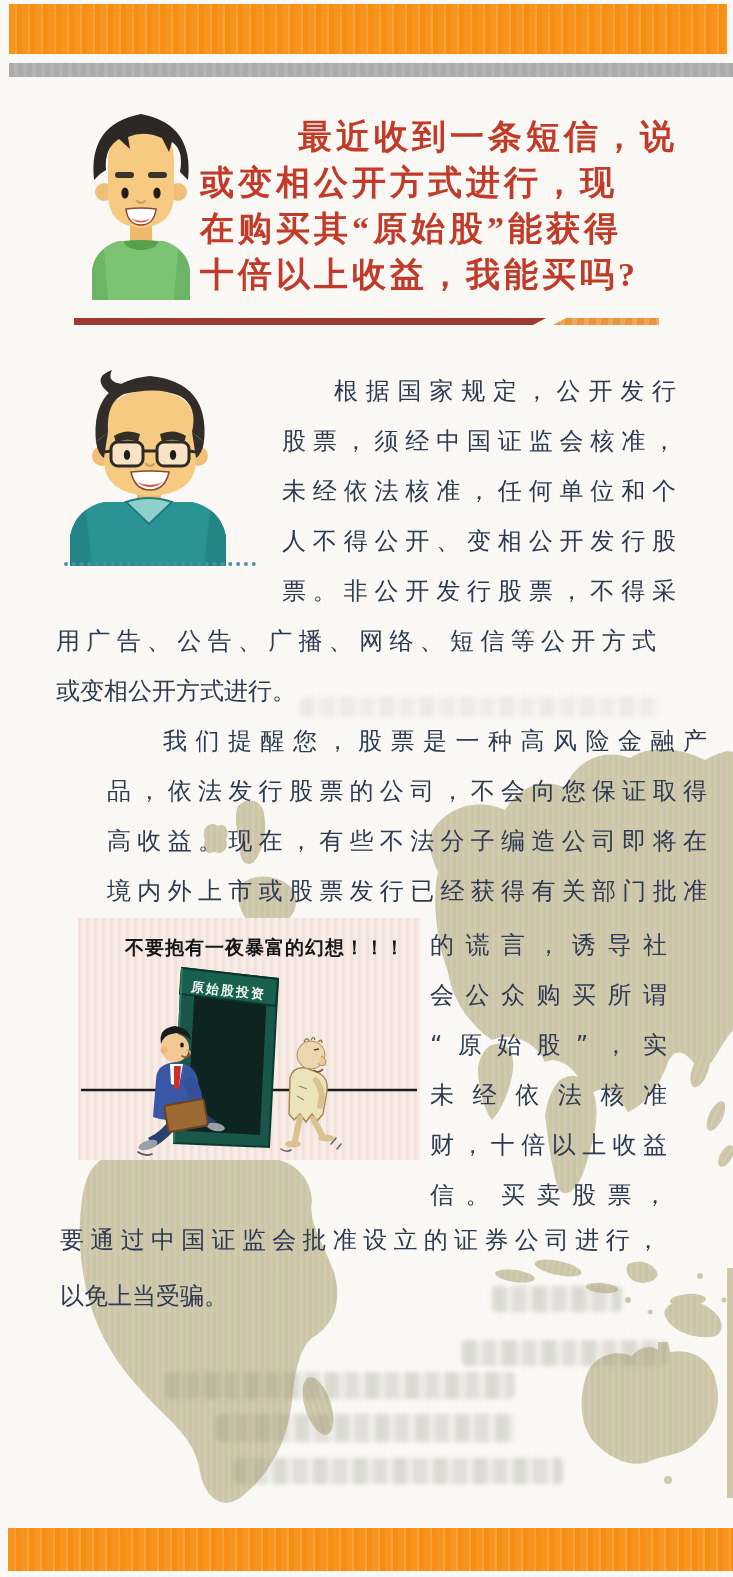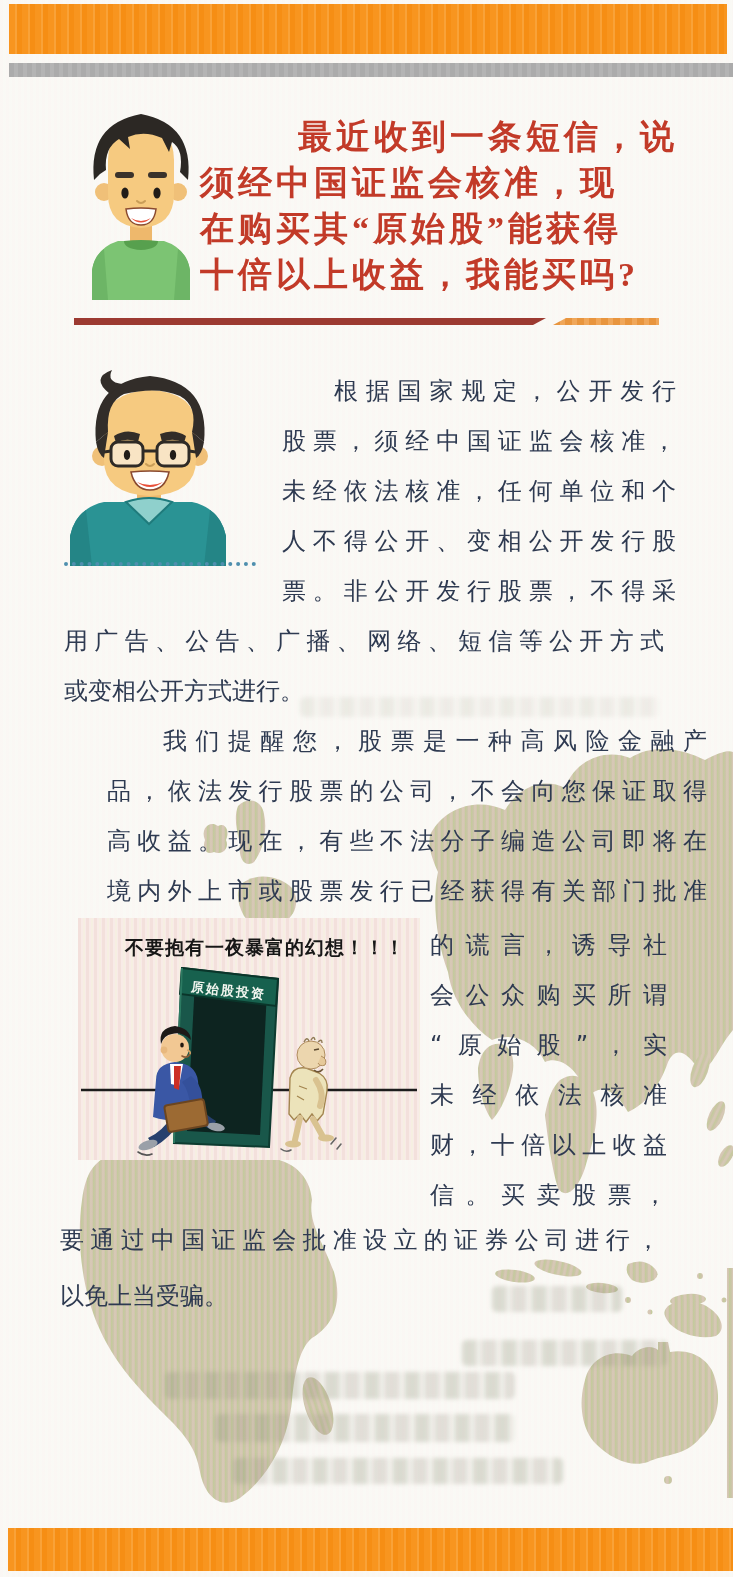--- a/index.html
+++ b/index.html
@@ -61,21 +61,21 @@
     position:absolute;z-index:3;left:64px;top:562px;width:192px;height:0;
     border-bottom:4px dotted #4f8fae;
   }
   .a-line{
     font-size:24px;line-height:50px;font-weight:500;
     color:#2e3a51;
   }
   .spread{text-align:justify;text-align-last:justify;}
   #answer-p1-col{position:absolute;left:282px;top:366px;width:394px;z-index:2;}
   #answer-p1-col .a-line:first-child{text-indent:52px;}
-  #answer-p1-full{position:absolute;left:64px;top:616px;width:600px;z-index:2;}
+  #answer-p1-full{position:absolute;left:56px;top:616px;width:600px;z-index:2;}
   #answer-p2-full{position:absolute;left:62px;top:716px;width:600px;z-index:2;margin-left:45px;}
   #answer-p2-full .a-line:first-child{text-indent:56px;}
   #answer-p2-col{position:absolute;left:430px;top:920px;width:240px;z-index:2;}
   #answer-p2-col .a-line{letter-spacing:3px;}
   #answer-p2-tail{position:absolute;left:60px;top:1212px;width:600px;z-index:2;}
   #answer-p2-tail .a-line{line-height:56px;}
   
   #scam-cartoon{position:absolute;left:78px;top:918px;z-index:2;}
 </style>
 </head>
@@ -156,21 +156,21 @@
       <path d="M47,110 Q57,119 67,110 Q62,113 57,113 Q52,113 47,110 Z" fill="#e8503a"></path>
       <path d="M8,192 L8,162 Q12,140 34,133 L80,133 Q102,140 106,162 L106,192 Z" fill="#7cc473"></path>
       <path d="M40,133 Q57,131 74,133 Q74,141 57,142 Q40,141 40,133 Z" fill="#57a04e"></path>
       <path d="M8,192 L8,162 Q10,148 20,141 L24,192 Z" fill="#6db566"></path>
       <path d="M106,192 L106,162 Q104,148 94,141 L90,192 Z" fill="#6db566"></path>
     </g>
   </svg>
 
   <div id="question-text">
     <div class="q-line q-indent">最近收到一条短信，说</div>
-    <div class="q-line">须经中国证监会核准，现</div>
+    <div class="q-line">或变相公开方式进行，现</div>
     <div class="q-line">在购买其“原始股”能获得</div>
     <div class="q-line">十倍以上收益，我能买吗?</div>
   </div>
 
   <div id="divider-maroon"></div>
   <div id="divider-orange"></div>
 
   <svg id="responder-avatar" width="168" height="200" viewBox="0 0 168 200">
     <g>
       <circle cx="38" cy="90" r="10" fill="#f0c078"></circle>

